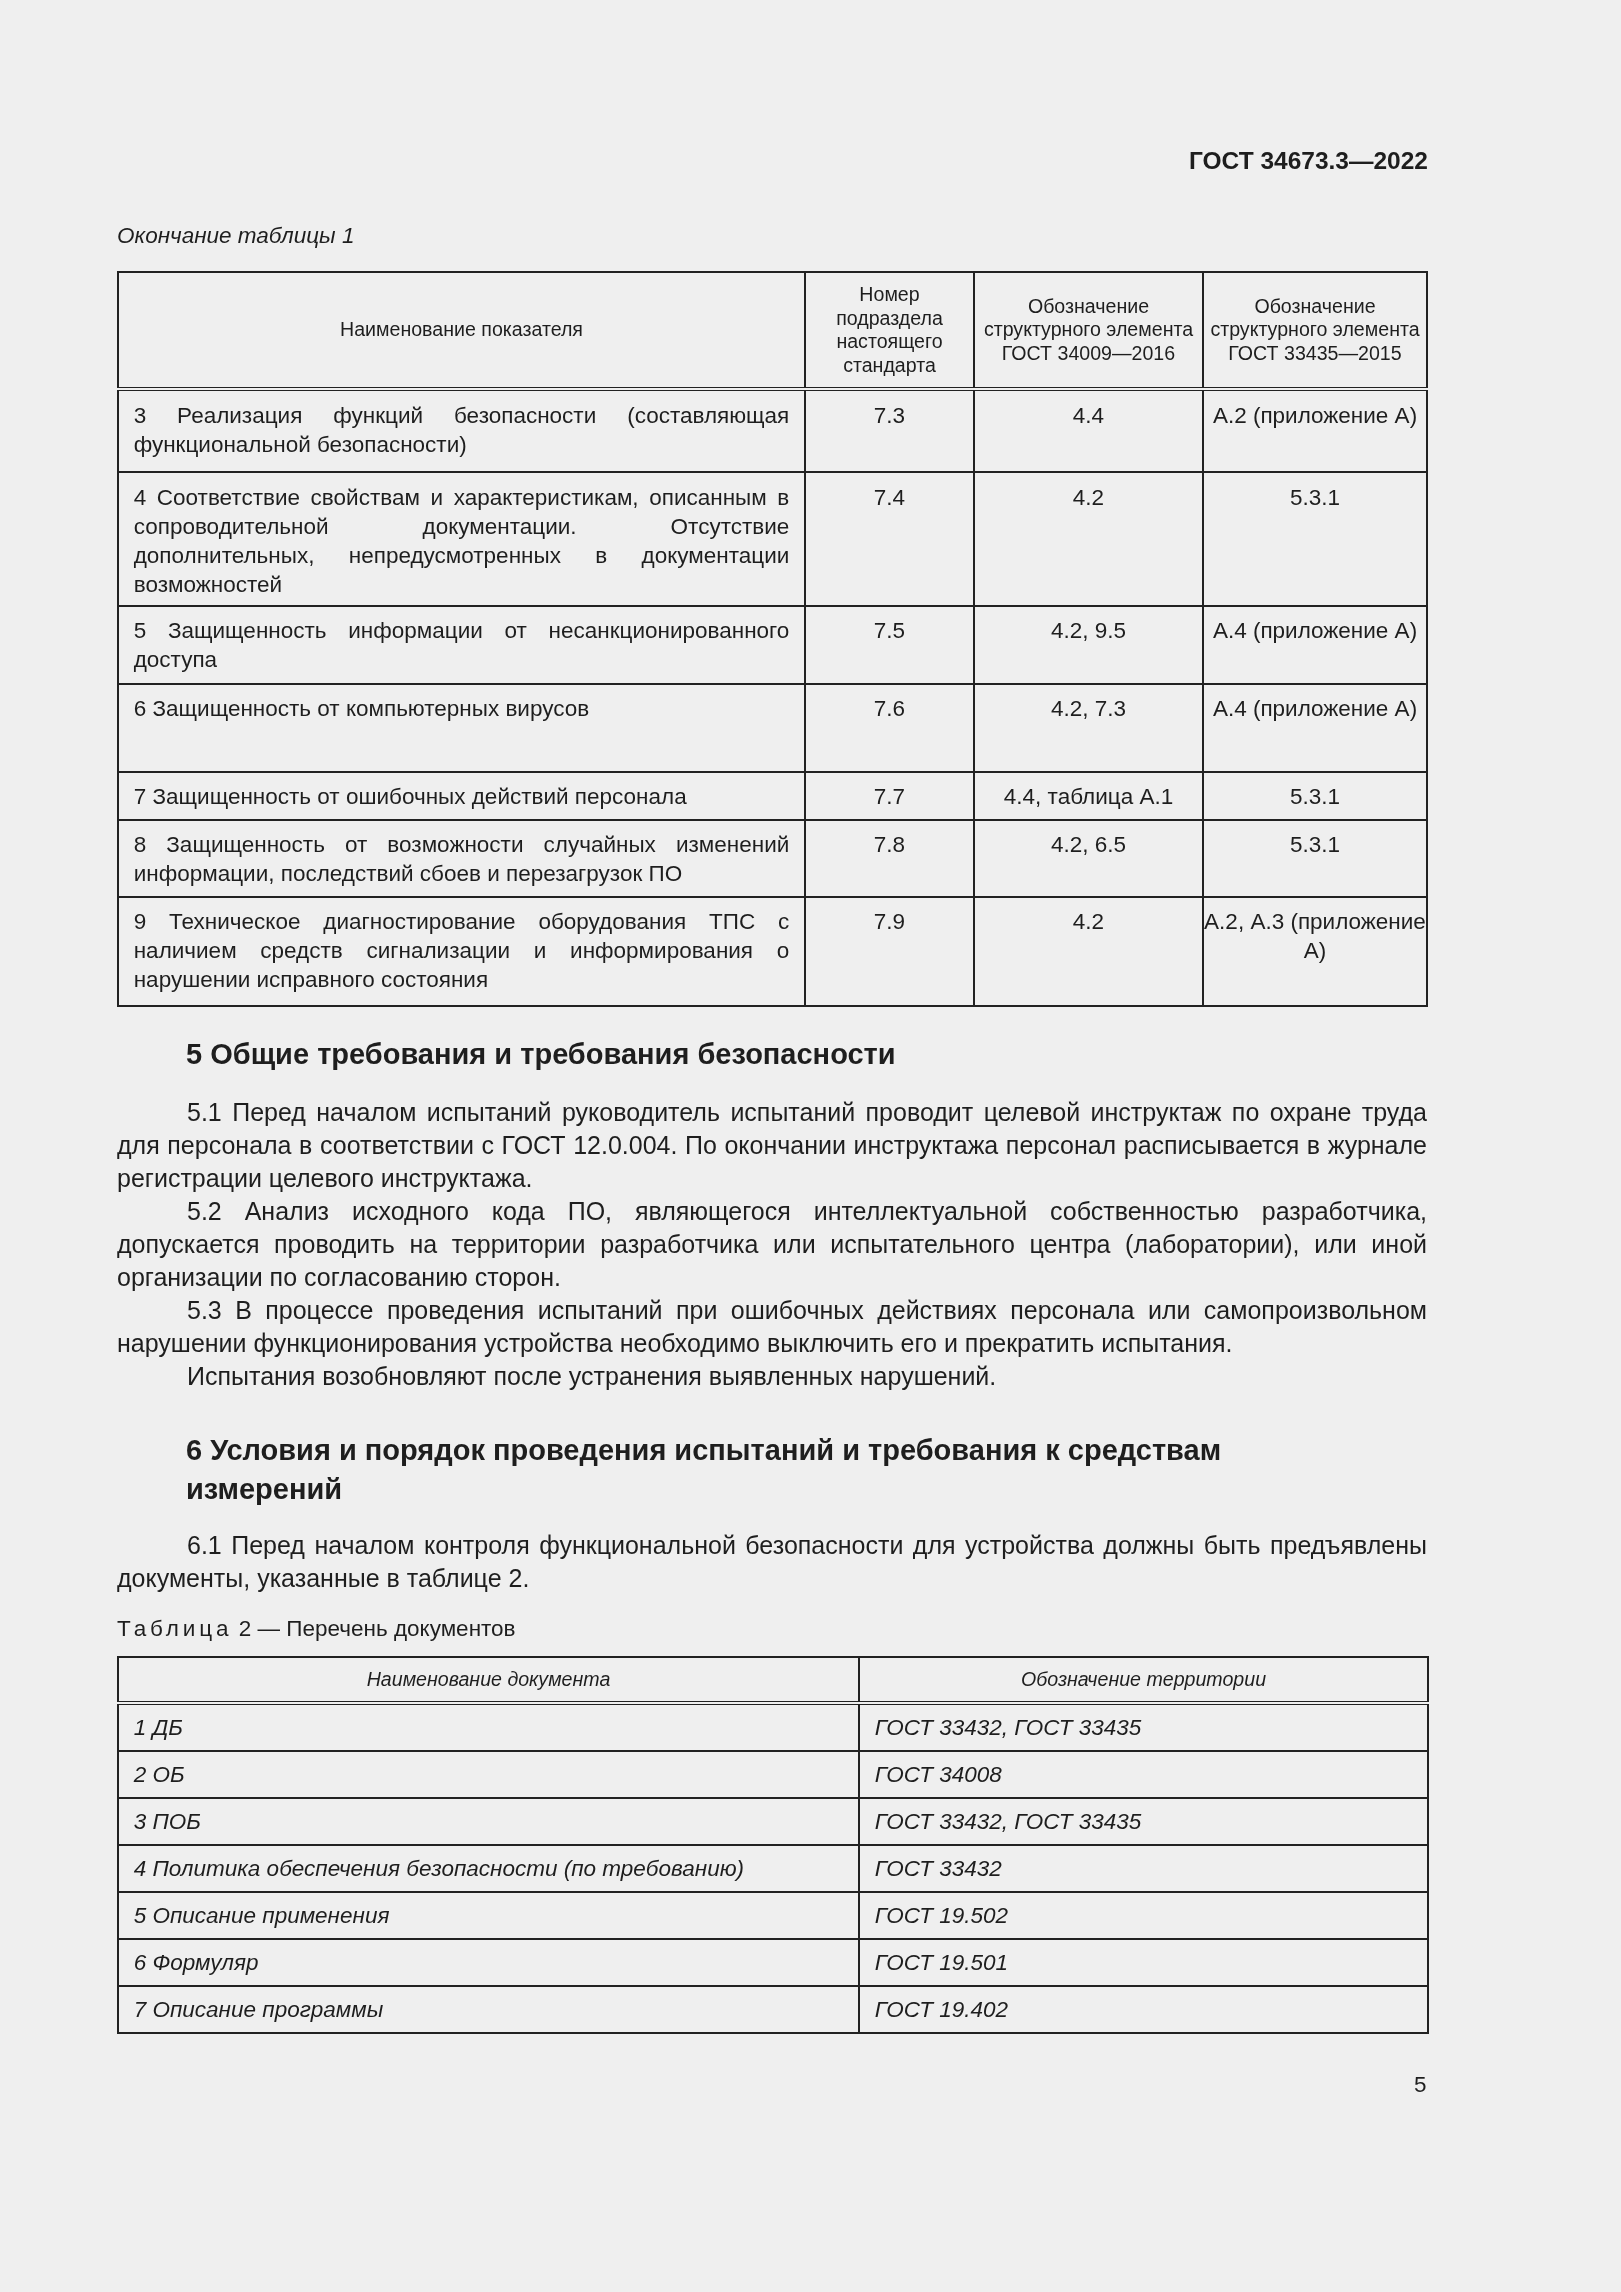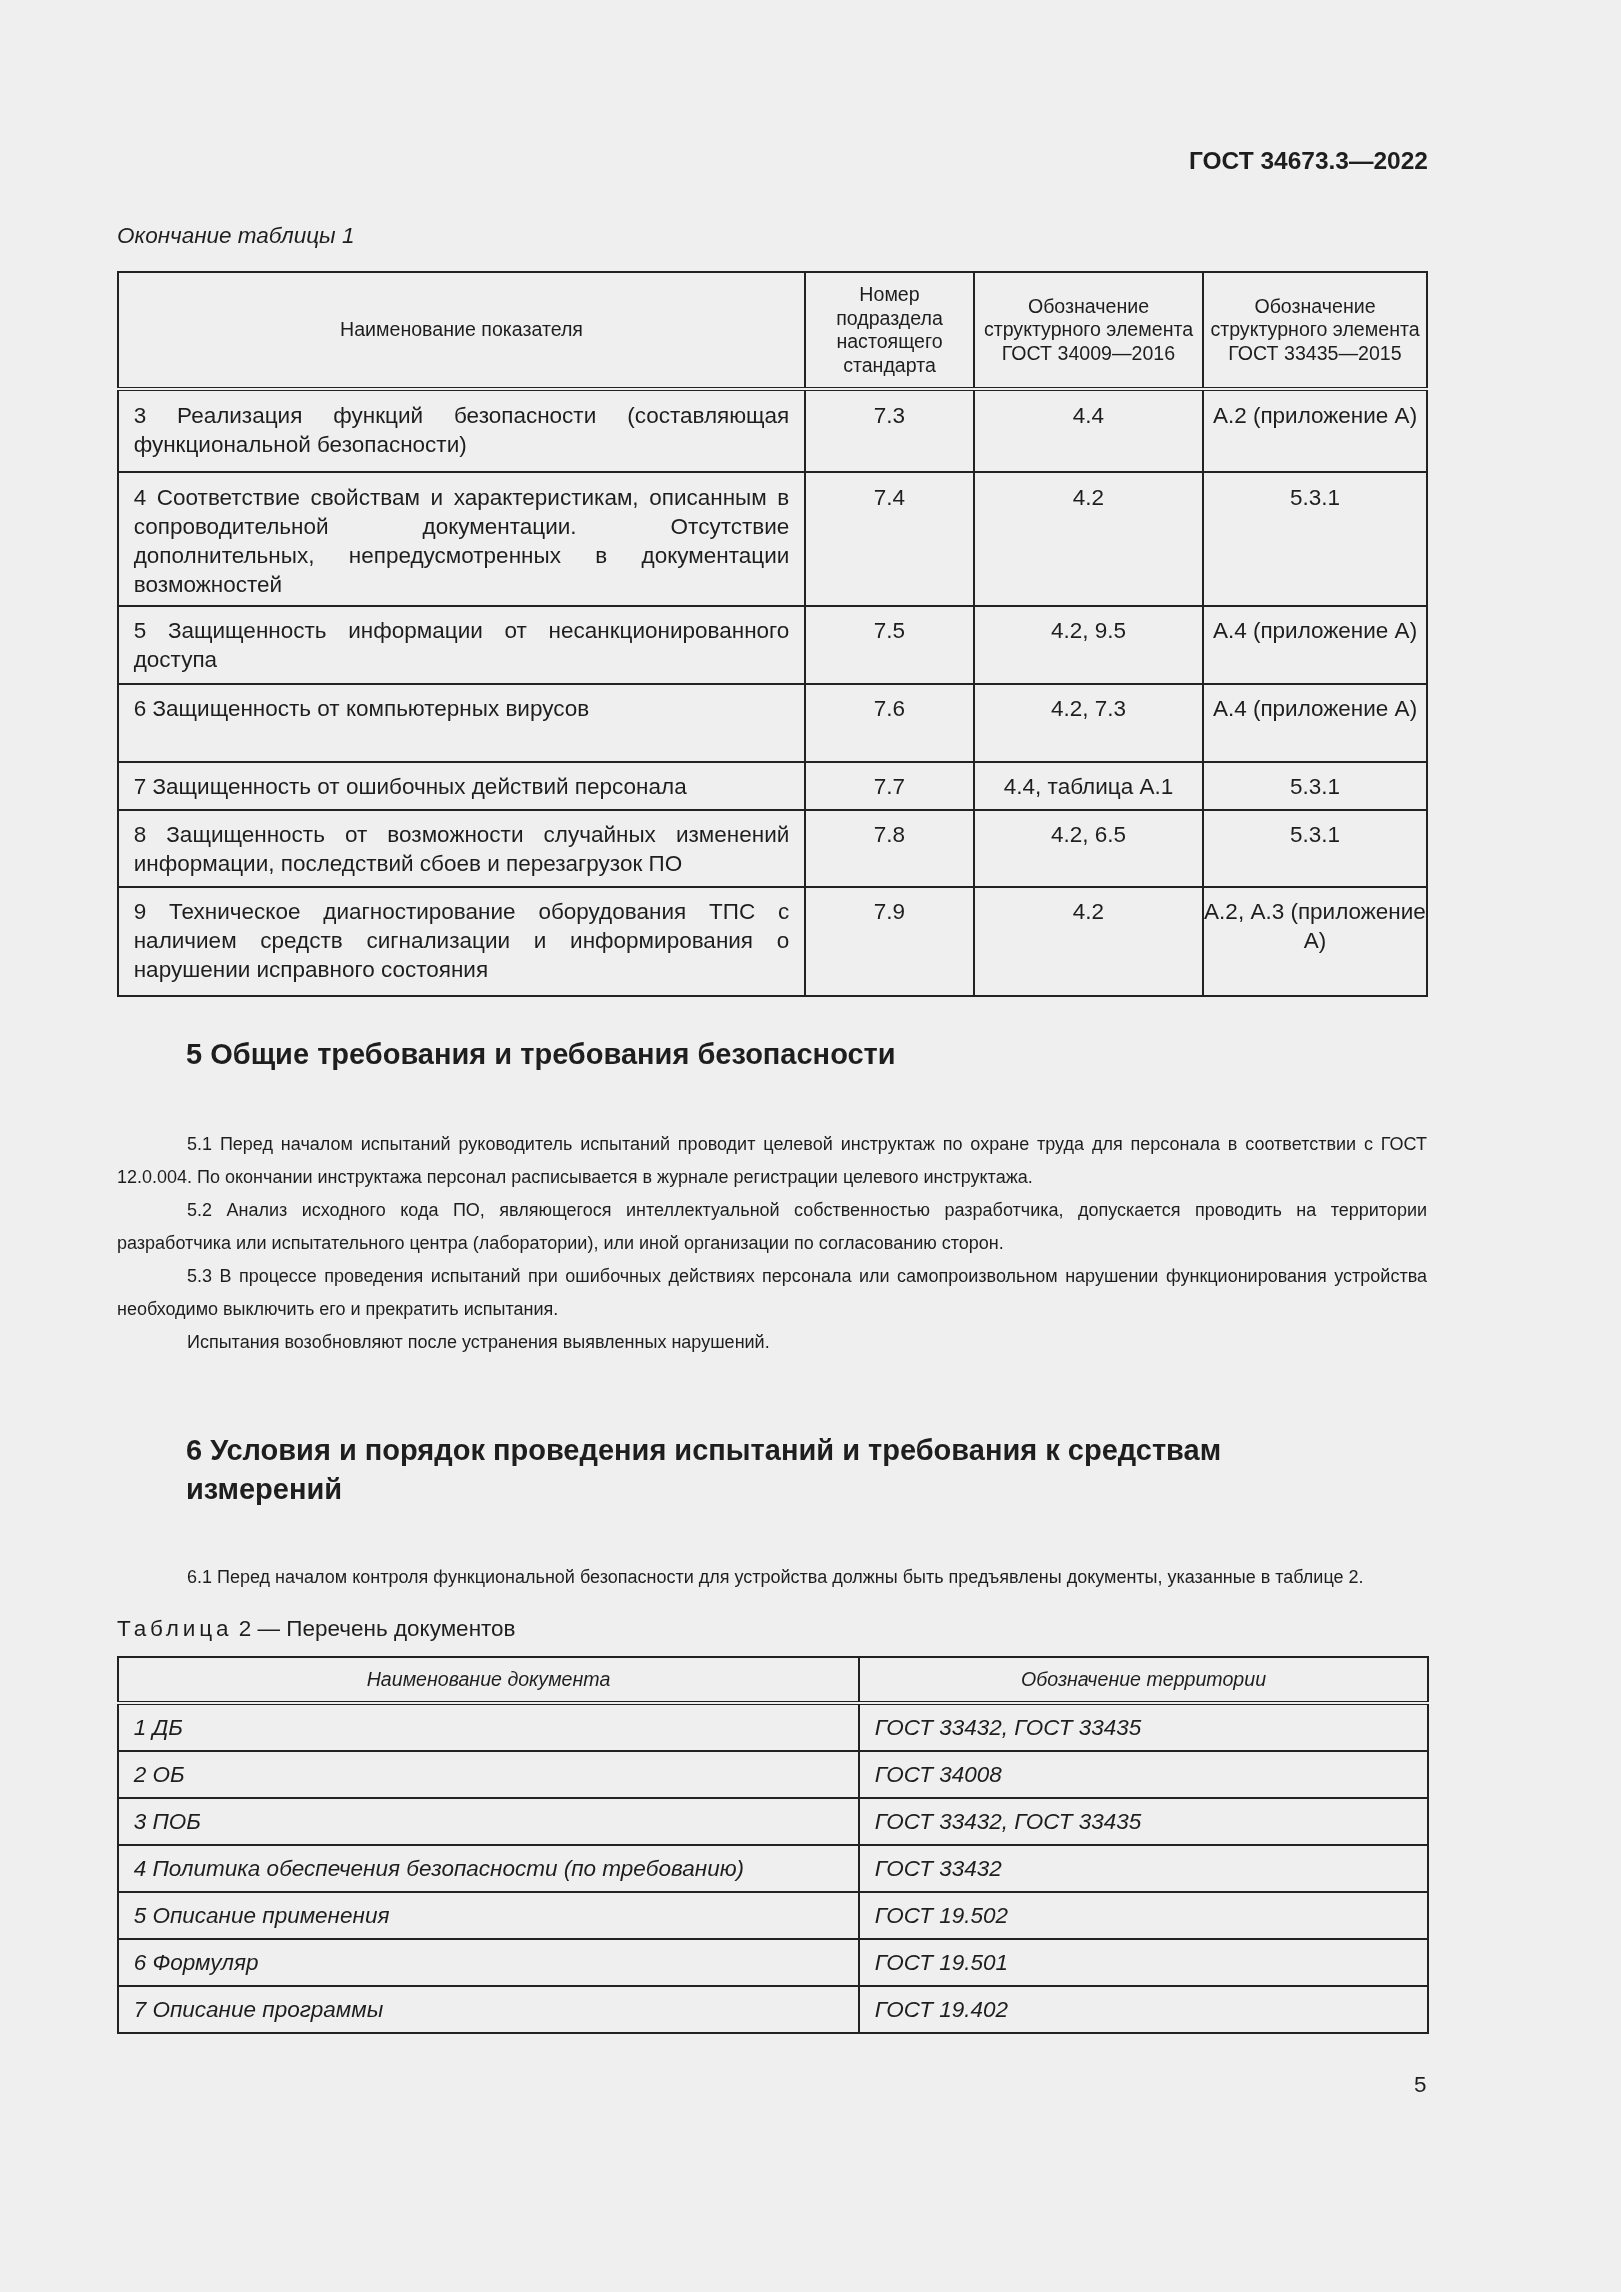--- a/index.html
+++ b/index.html
@@ -13,21 +13,21 @@
   table { border-collapse: collapse; position: absolute; table-layout: fixed; }
   td, th { font-weight: normal; vertical-align: top; padding: 0; }
   #t1 { left: 117px; top: 271px; width: 1309px; border: 2.5px solid #222; }
   #t1 th { border-left: 2px solid #222; border-bottom: 4.9px double #222; font-size: 19.6px; line-height: 23.5px; text-align: center; vertical-align: middle; height: 114px; }
   #t1 th.c0 { border-left: none; }
   #t1 td { border-left: 2px solid #222; border-top: 2.9px solid #222; font-size: 22.5px; line-height: 29px; text-align: center; padding-top: 9.8px; padding-bottom: 5.9px; }
   #t1 td.name { border-left: none; text-align: justify; padding-left: 14.7px; padding-right: 14.7px; }
   #t1 th.c1 { border-left: 2.9px solid #222; }
   #t1 td.c1 { border-left: 2.9px solid #222; }
   .h-section { left: 186px; font-size: 29px; font-weight: bold; line-height: 39px; width: 1241px; }
-  .para { left: 117px; width: 1310px; font-size: 18px; line-height: 33px; text-align: justify; margin-top: 32px; }
+  .para { left: 117px; width: 1310px; font-size: 25px; line-height: 33px; text-align: justify; }
   .para p { margin: 0; text-indent: 70px; }
   .tbl2-caption { left: 117px; top: 1616px; font-size: 22.5px; }
   .tbl2-caption .spaced { letter-spacing: 3.9px; }
   #t2 { left: 117px; top: 1656px; width: 1310px; border: 2.5px solid #222; font-style: italic; }
   #t2 th { font-size: 19.6px; text-align: center; vertical-align: middle; height: 43px; border-bottom: 4.9px double #222; }
   #t2 th.c1, #t2 td.c1 { border-left: 2px solid #222; }
   #t2 td { border-top: 2.9px solid #222; font-size: 22.5px; height: 45px; vertical-align: middle; padding-left: 14.7px; }
   .page-num { left: 1414px; top: 2072px; font-size: 22.5px; }
 </style>
 </head>
@@ -64,21 +64,21 @@
       <td class="c1">7.4</td>
       <td>4.2</td>
       <td>5.3.1</td>
     </tr>
     <tr style="height:78px">
       <td class="name">5 Защищенность информации от несанкционированного доступа</td>
       <td class="c1">7.5</td>
       <td>4.2, 9.5</td>
       <td>А.4 (приложение А)</td>
     </tr>
-    <tr style="height:78px">
+    <tr style="height:88px">
       <td class="name">6 Защищенность от компьютерных вирусов</td>
       <td class="c1">7.6</td>
       <td>4.2, 7.3</td>
       <td>А.4 (приложение А)</td>
     </tr>
     <tr style="height:48px">
       <td class="name">7 Защищенность от ошибочных действий персонала</td>
       <td class="c1">7.7</td>
       <td>4.4, таблица А.1</td>
       <td>5.3.1</td>

